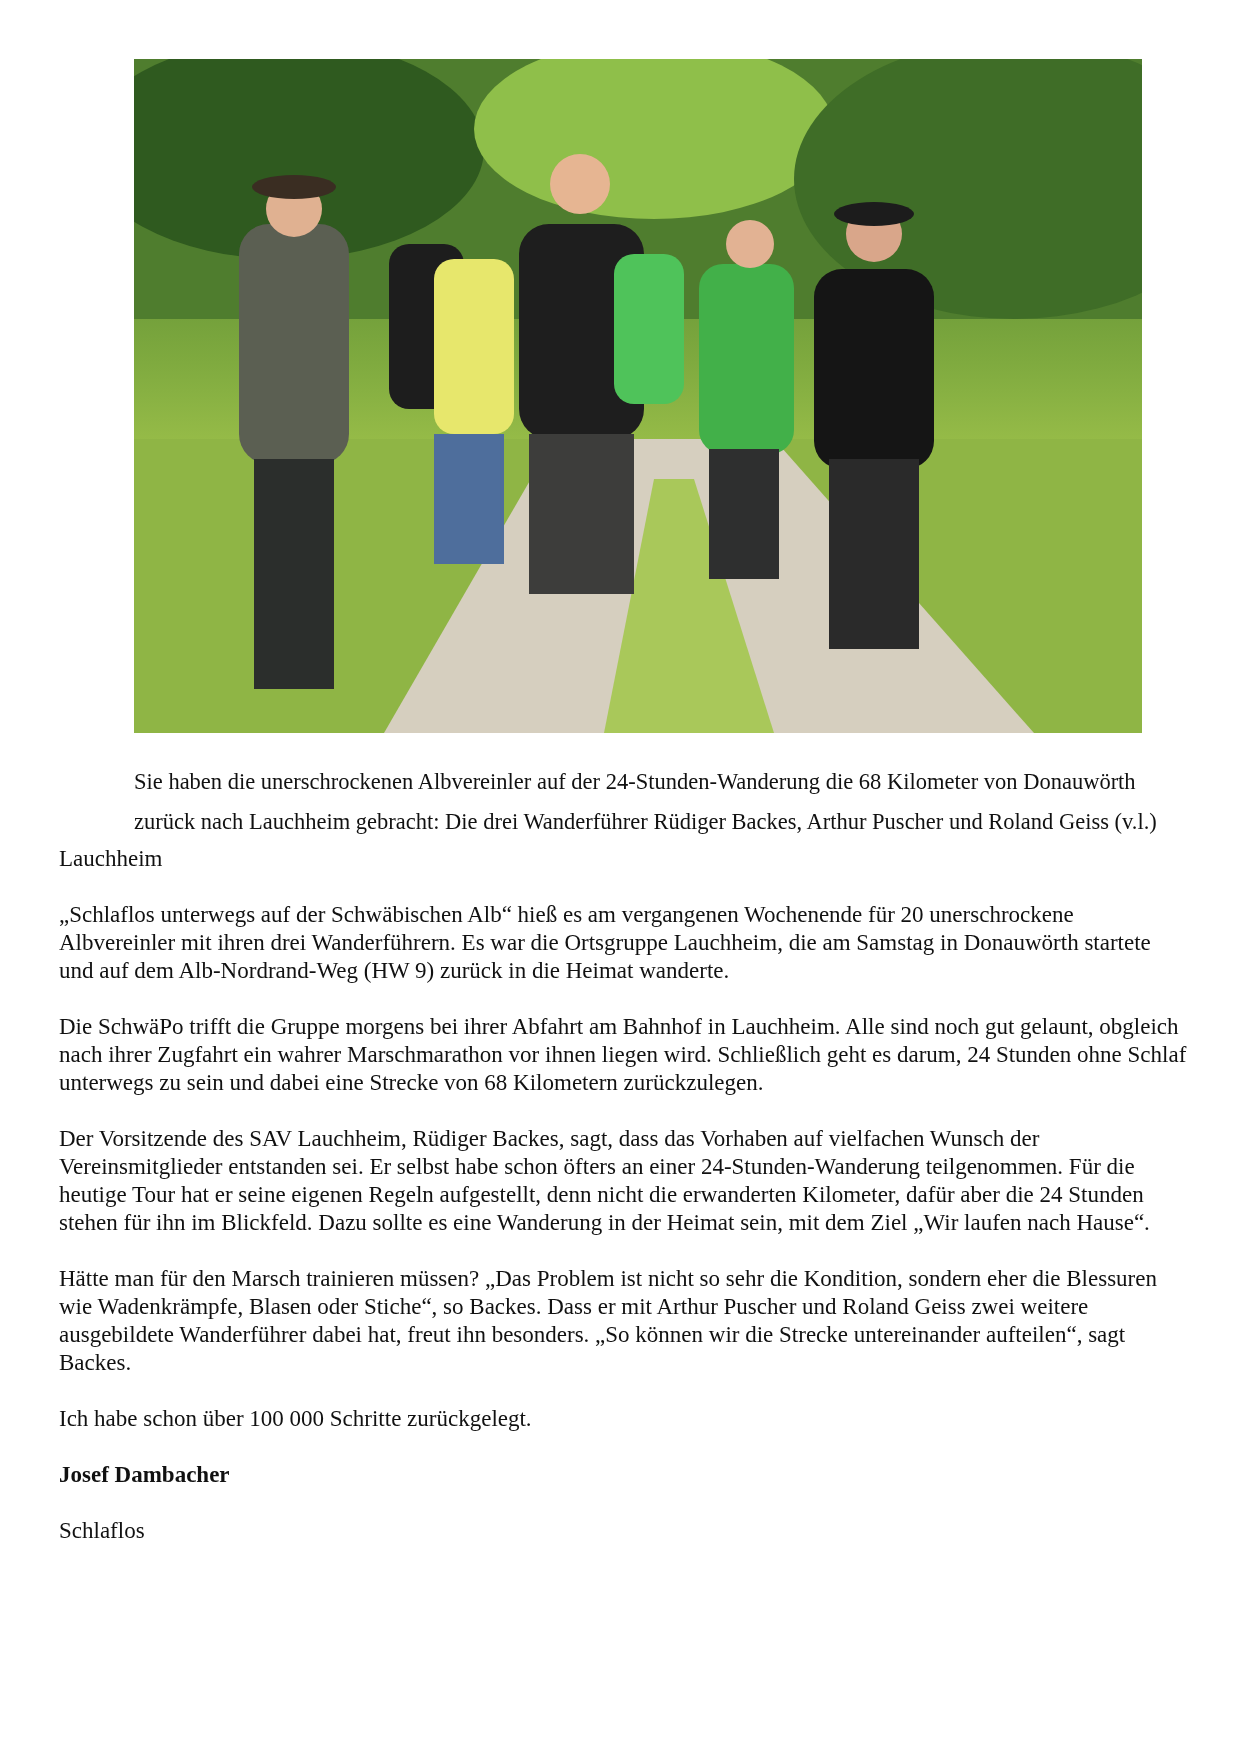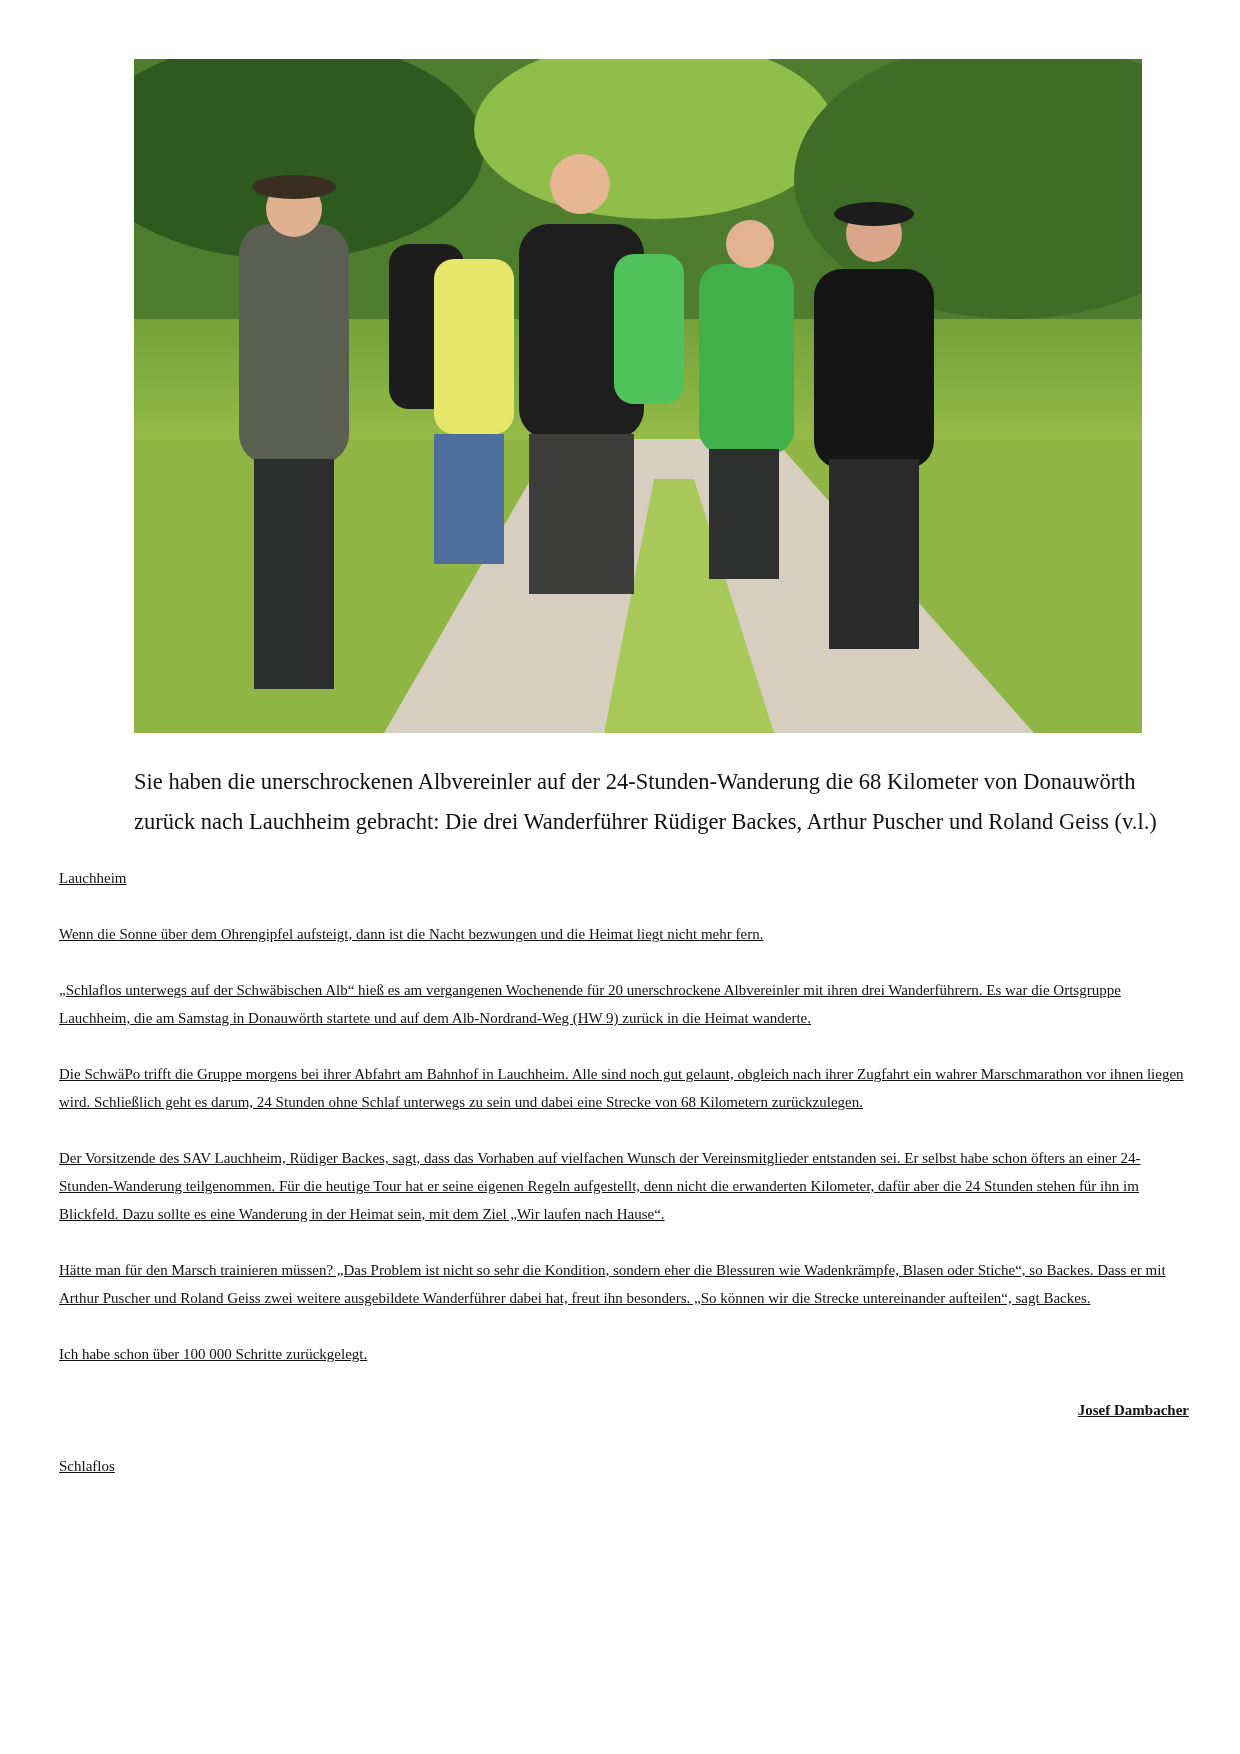--- a/index.html
+++ b/index.html
@@ -2,23 +2,23 @@
 <html><head>
 <meta charset="utf-8">
 <style>
   html, body { margin: 0; padding: 0; background: #ffffff; }
   body { width: 1240px; height: 1754px; position: relative; overflow: hidden;
          font-family: "Liberation Serif", "DejaVu Serif", serif; color: #111; }
   .photo { position: absolute; left: 134px; top: 59px; width: 1008px; height: 674px; overflow: hidden;
            background: linear-gradient(180deg, #3d6a2a 0%, #5f8f34 25%, #7faa3f 45%, #9cc04a 60%, #b7b59a 75%, #cfc8b5 88%, #a9b870 100%); }
   .photo svg { position: absolute; left: 0; top: 0; width: 100%; height: 100%; }
   .caption { position: absolute; left: 134px; top: 762px; width: 1030px; font-size: 22.5px; line-height: 40px; margin: 0; }
-  .body { position: absolute; left: 59px; top: 864px; width: 1130px; font-size: 15px; line-height: 28px; text-decoration: underline; }
+  .body { position: absolute; left: 59px; top: 845px; width: 1130px; font-size: 23px; line-height: 28px; }
   .body p { margin: 0 0 28px 0; }
-  .author { margin: 0; font-weight: bold; text-align: right; }
+  .author { margin: 0; font-weight: bold; }
   .role { margin: 0; }
 </style>
 </head>
 <body>
 
 <div class="photo" title="Gruppe von Wanderern auf einem Waldweg">
   <svg viewBox="0 0 1008 674" preserveAspectRatio="none">
     <rect x="0" y="0" width="1008" height="260" fill="#4f7d2e"></rect>
     <ellipse cx="150" cy="90" rx="200" ry="110" fill="#2f5a1f"></ellipse>
     <ellipse cx="520" cy="70" rx="180" ry="90" fill="#8fbf4a"></ellipse>
@@ -46,21 +46,20 @@
       <circle cx="740" cy="175" r="28" fill="#d9a68a"></circle>
       <ellipse cx="740" cy="155" rx="40" ry="12" fill="#1c1c1c"></ellipse>
     </g>
   </svg>
 </div>
 
 <p class="caption">Sie haben die unerschrockenen Albvereinler auf der 24-Stunden-Wanderung die 68 Kilometer von Donauwörth zurück nach Lauchheim gebracht: Die drei Wanderführer Rüdiger Backes, Arthur Puscher und Roland Geiss (v.l.)</p>
 
 <div class="body">
   <p>Lauchheim</p>
-  <p>Wenn die Sonne über dem Ohrengipfel aufsteigt, dann ist die Nacht bezwungen und die Heimat liegt nicht mehr fern.</p>
   <p>„Schlaflos unterwegs auf der Schwäbischen Alb“ hieß es am vergangenen Wochenende für 20 unerschrockene Albvereinler mit ihren drei Wanderführern. Es war die Ortsgruppe Lauchheim, die am Samstag in Donauwörth startete und auf dem Alb-Nordrand-Weg (HW 9) zurück in die Heimat wanderte.</p>
   <p>Die SchwäPo trifft die Gruppe morgens bei ihrer Abfahrt am Bahnhof in Lauchheim. Alle sind noch gut gelaunt, obgleich nach ihrer Zugfahrt ein wahrer Marschmarathon vor ihnen liegen wird. Schließlich geht es darum, 24 Stunden ohne Schlaf unterwegs zu sein und dabei eine Strecke von 68 Kilometern zurückzulegen.</p>
   <p>Der Vorsitzende des SAV Lauchheim, Rüdiger Backes, sagt, dass das Vorhaben auf vielfachen Wunsch der Vereinsmitglieder entstanden sei. Er selbst habe schon öfters an einer 24-Stunden-Wanderung teilgenommen. Für die heutige Tour hat er seine eigenen Regeln aufgestellt, denn nicht die erwanderten Kilometer, dafür aber die 24 Stunden stehen für ihn im Blickfeld. Dazu sollte es eine Wanderung in der Heimat sein, mit dem Ziel „Wir laufen nach Hause“.</p>
   <p>Hätte man für den Marsch trainieren müssen? „Das Problem ist nicht so sehr die Kondition, sondern eher die Blessuren wie Wadenkrämpfe, Blasen oder Stiche“, so Backes. Dass er mit Arthur Puscher und Roland Geiss zwei weitere ausgebildete Wanderführer dabei hat, freut ihn besonders. „So können wir die Strecke untereinander aufteilen“, sagt Backes.</p>
   <p>Ich habe schon über 100 000 Schritte zurückgelegt.</p>
   <p class="author">Josef Dambacher</p>
   <p class="role">Schlaflos</p>
 </div>
 
 </body></html>

